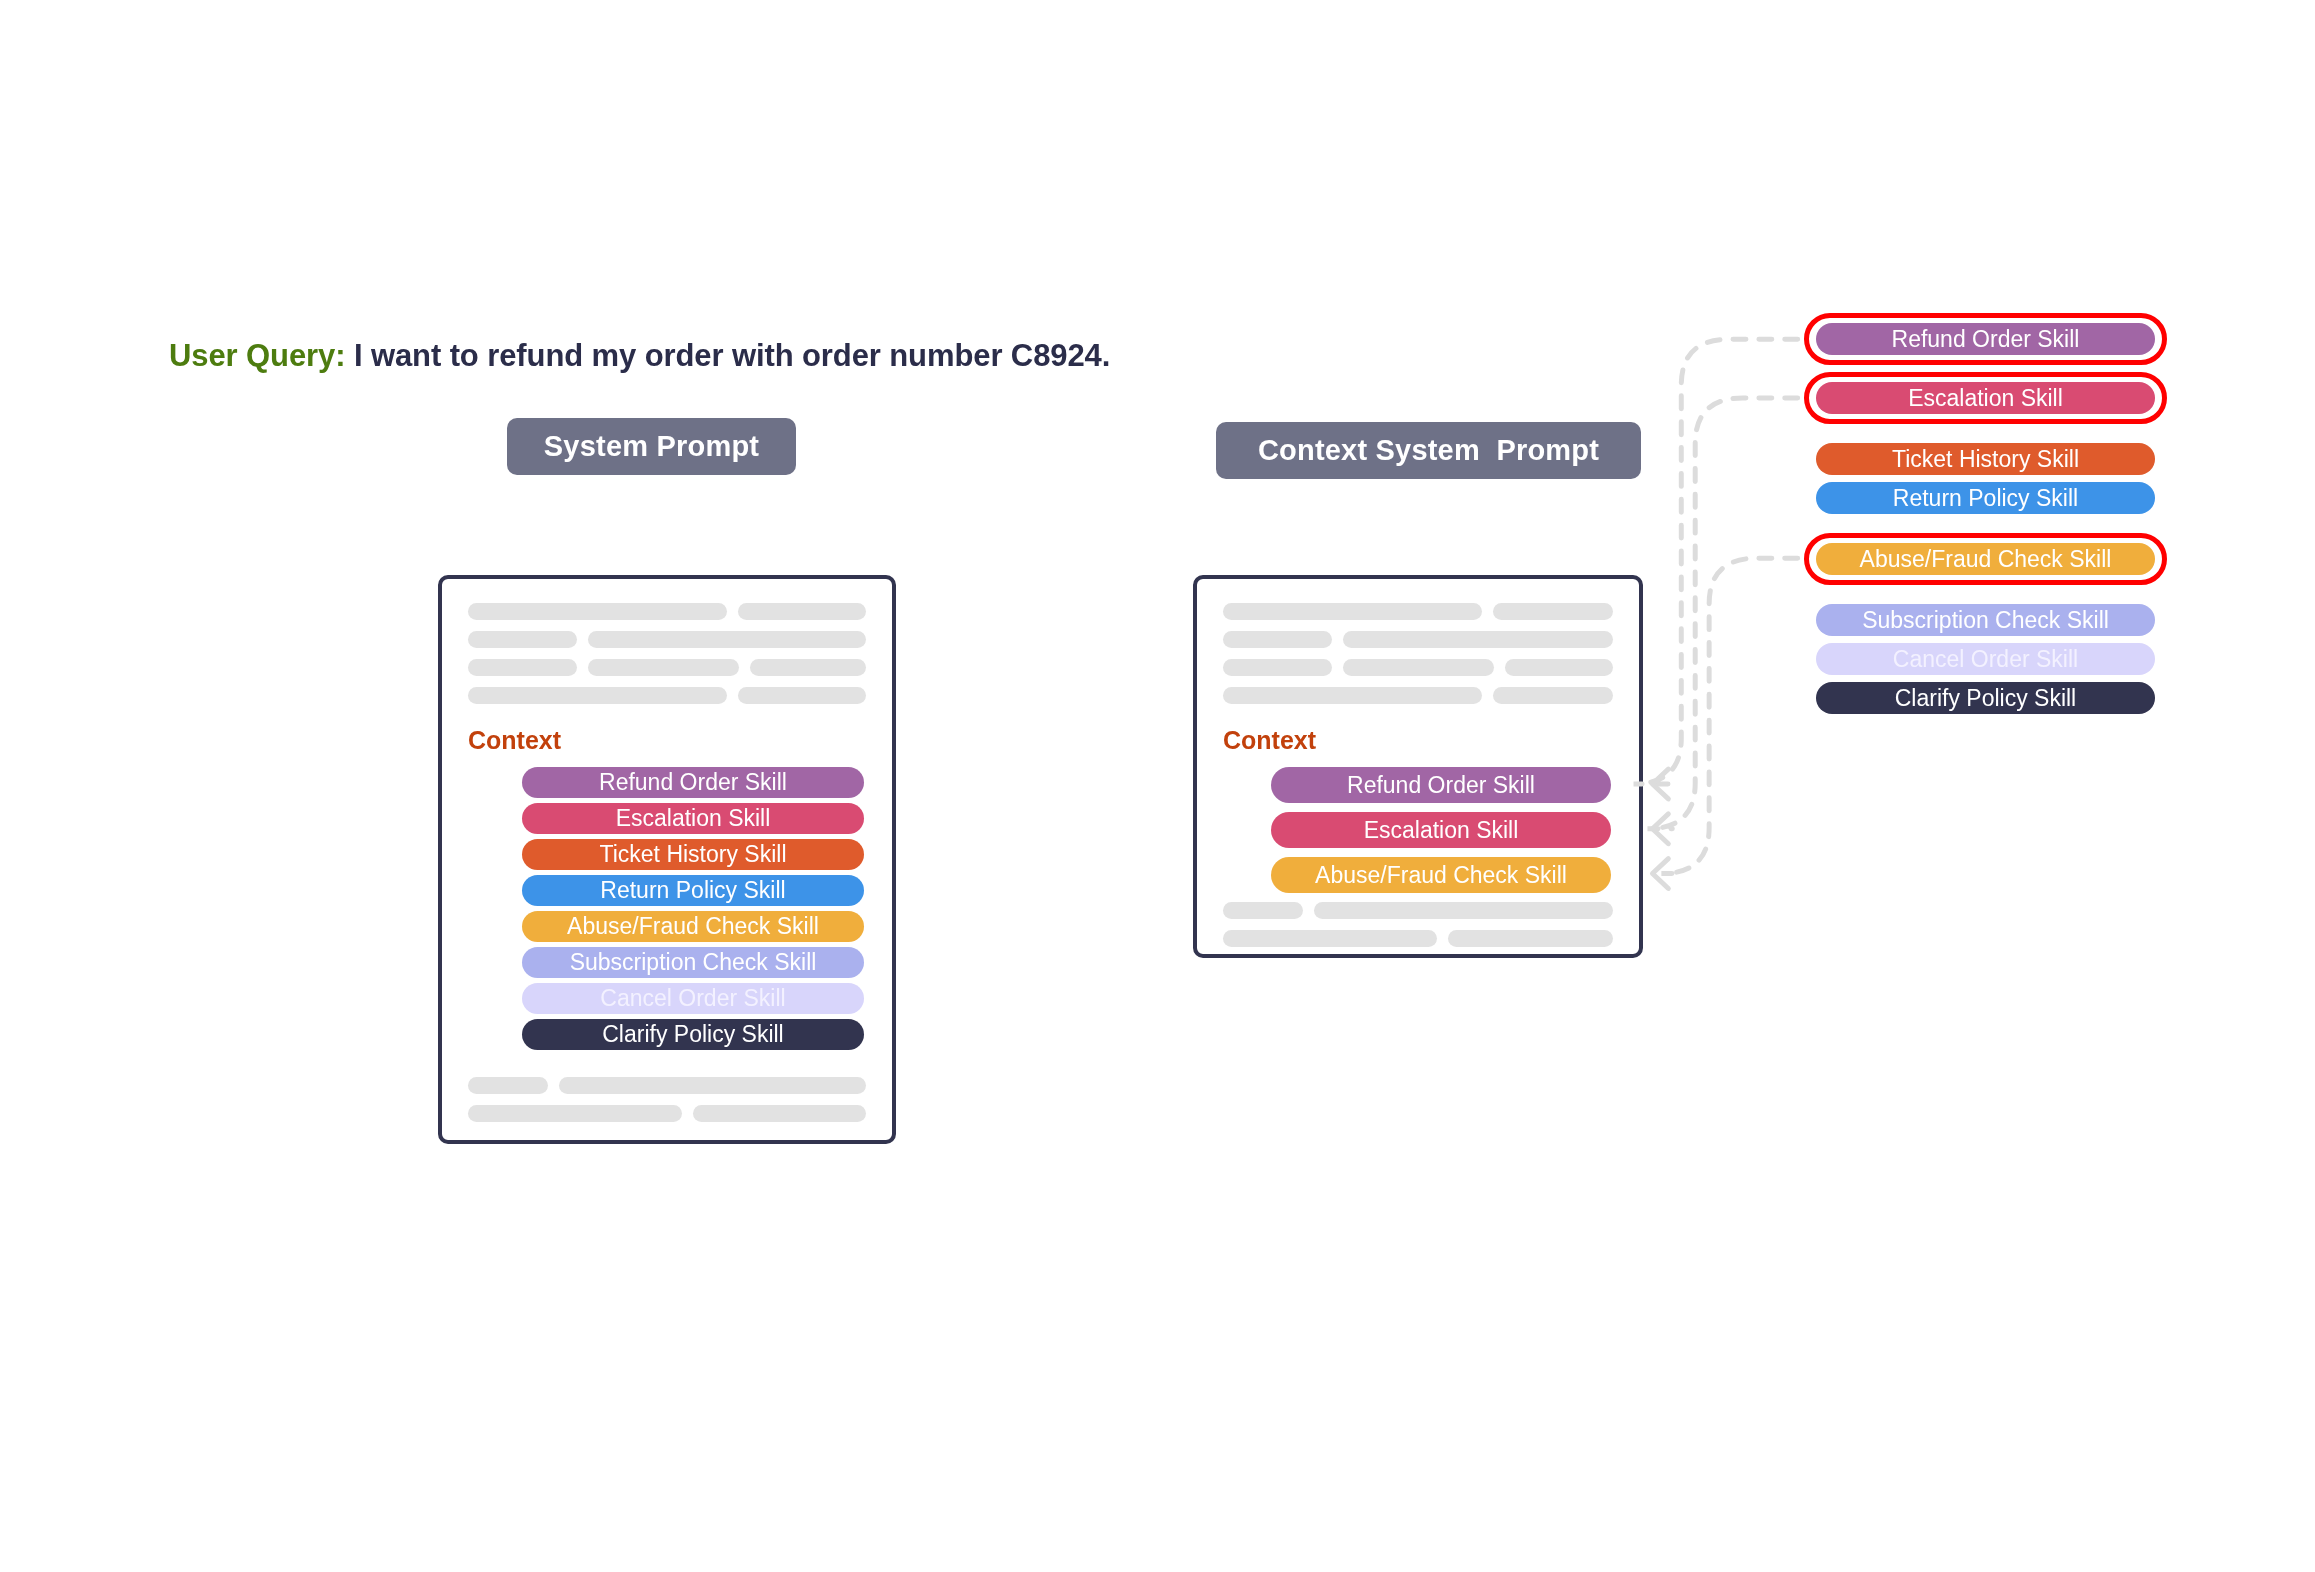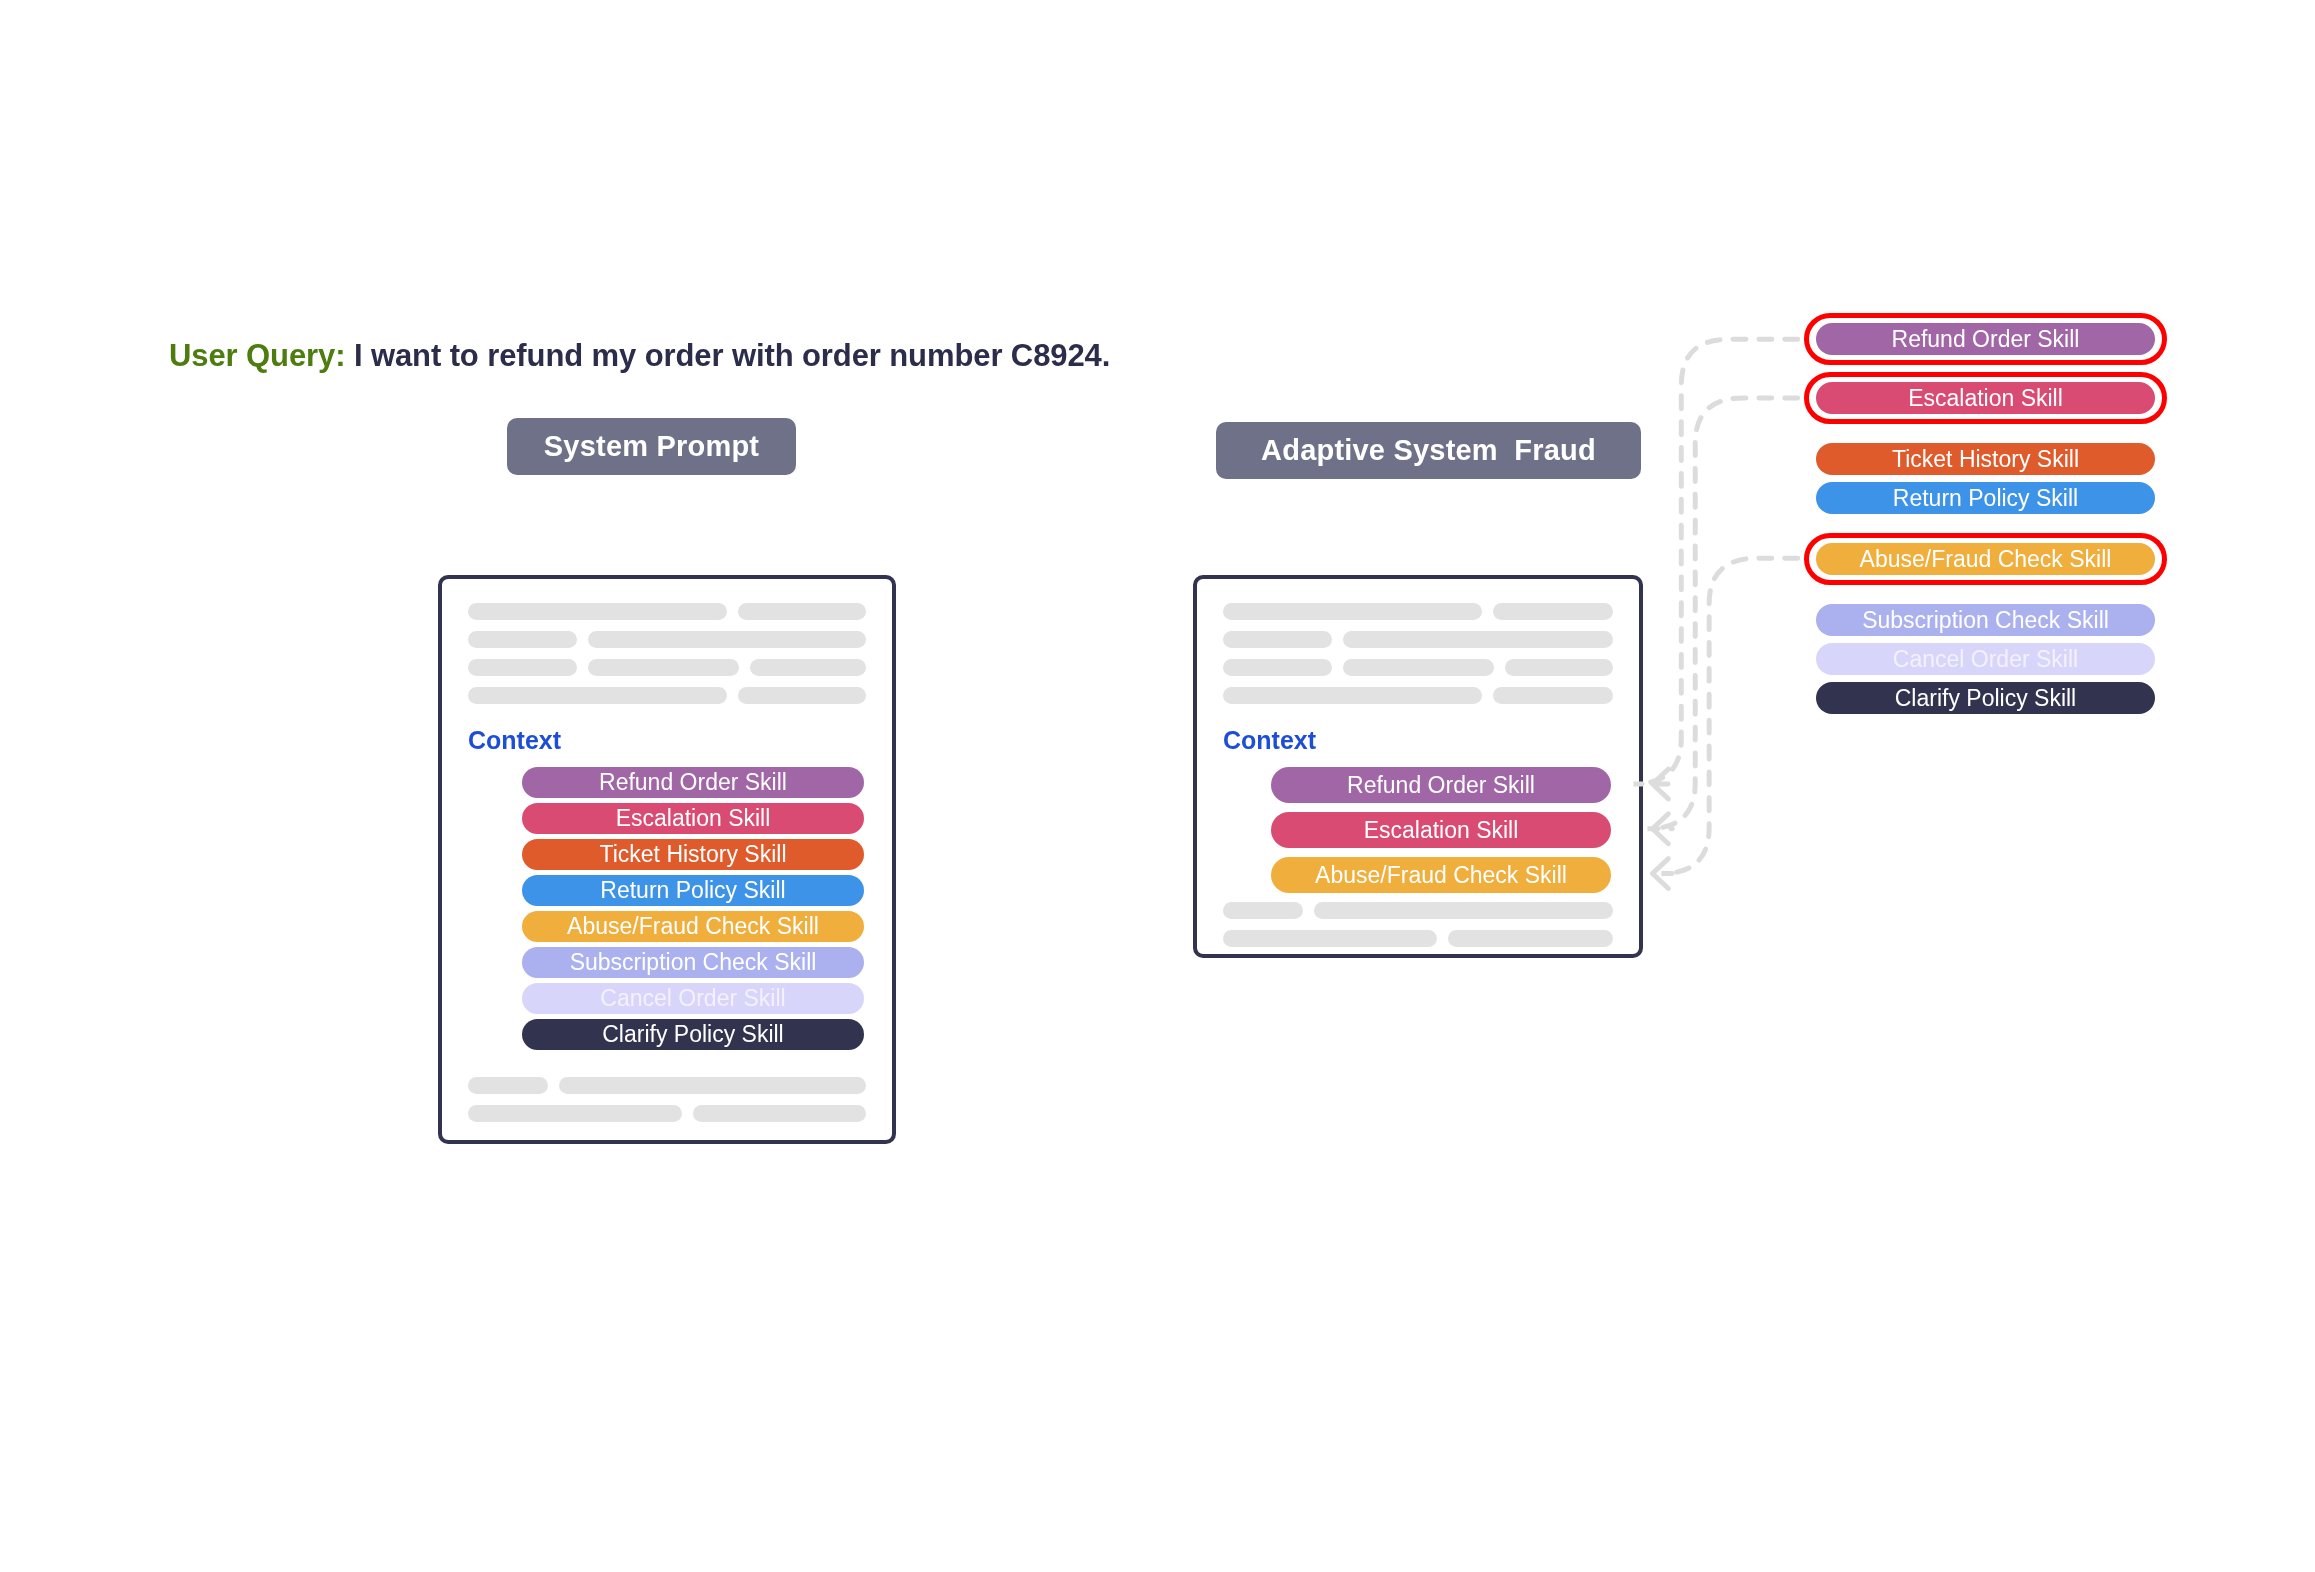--- a/index.html
+++ b/index.html
@@ -85,21 +85,21 @@
   .skel.w-md  { width: 109px; }
   .skel.w-lg  { width: 151px; }
   .skel.w-xl  { width: 214px; }
   .skel.w-2xl { width: 259px; }
   .skel.flex1 { flex: 1 1 auto; }
 
   
   .context-label {
     font-size: 25px;
     font-weight: bold;
-    color: #1d4ed8;
+    color: #c2410c;
     margin: 22px 0 12px 0;
   }
 
   
   .pill-stack { display: flex; flex-direction: column; }
   .pill {
     border-radius: 994px;
     color: #ffffff;
     font-size: 23px;
     display: flex;
@@ -160,21 +160,21 @@
 </head>
 <body>
 
 <div id="stage">
 
   <div class="query-line">
     <span class="query-label">User Query:</span><span class="query-text"> I want to refund my order with order number C8924.</span>
   </div>
 
   <div class="prompt-chip" id="chip-system">System Prompt</div>
-  <div class="prompt-chip" id="chip-adaptive">Adaptive System  Fraud</div>
+  <div class="prompt-chip" id="chip-adaptive">Context System  Prompt</div>
 
   <div class="doc-card" id="doc-left">
     <div class="doc-inner">
       <div id="skel-top-left">
           <div class="skel-row">
             <div class="skel w-2xl"></div>
             <div class="skel flex1"></div>
           </div>
           <div class="skel-row">
             <div class="skel w-md"></div>

